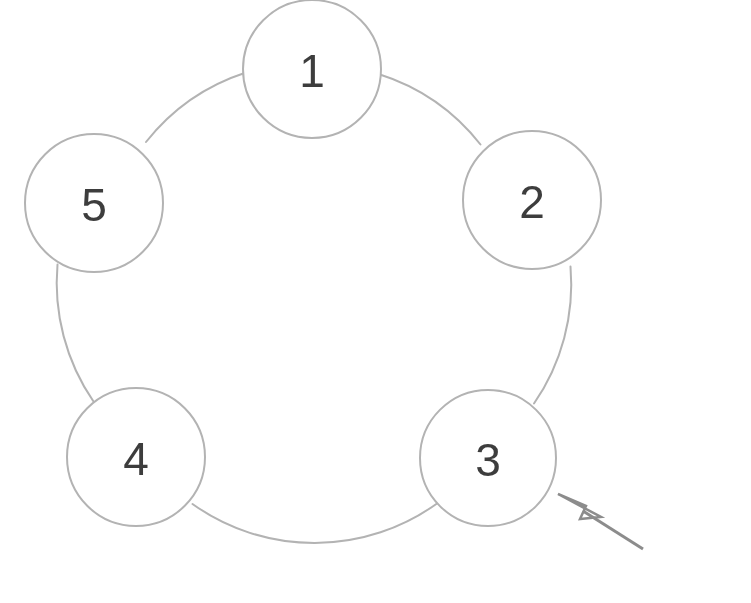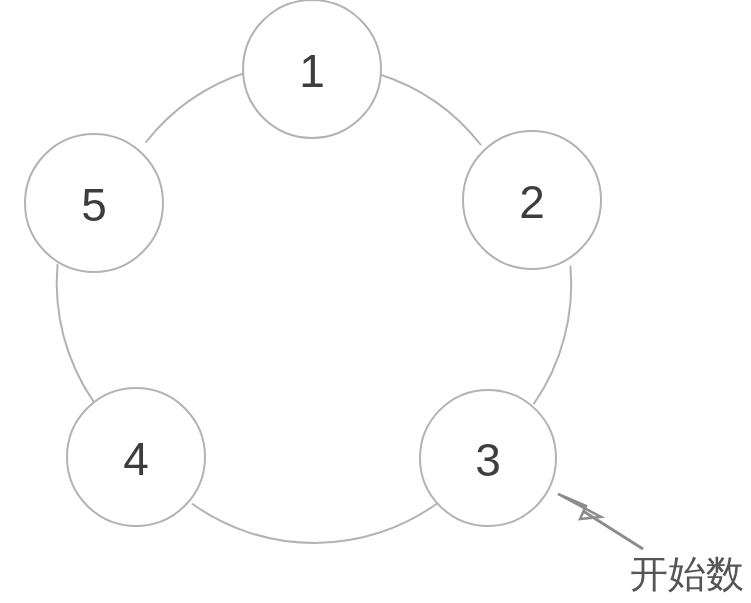--- a/index.html
+++ b/index.html
@@ -105,15 +105,14 @@
 
     </g>
 
     <g>
       <line class="arrow-shaft" x1="643" y1="549" x2="583" y2="511" stroke="#8c8c8c" stroke-width="3"></line>
       <polygon class="arrow-head" points="558,494 601,517 580,519 586,506" stroke="#8c8c8c" stroke-width="2.5"></polygon>
     </g>
 
   </svg>
 
-  <div id="annotation-label" class="annotation-text">开始数</div>
 
 </div>
 
 </body></html>

